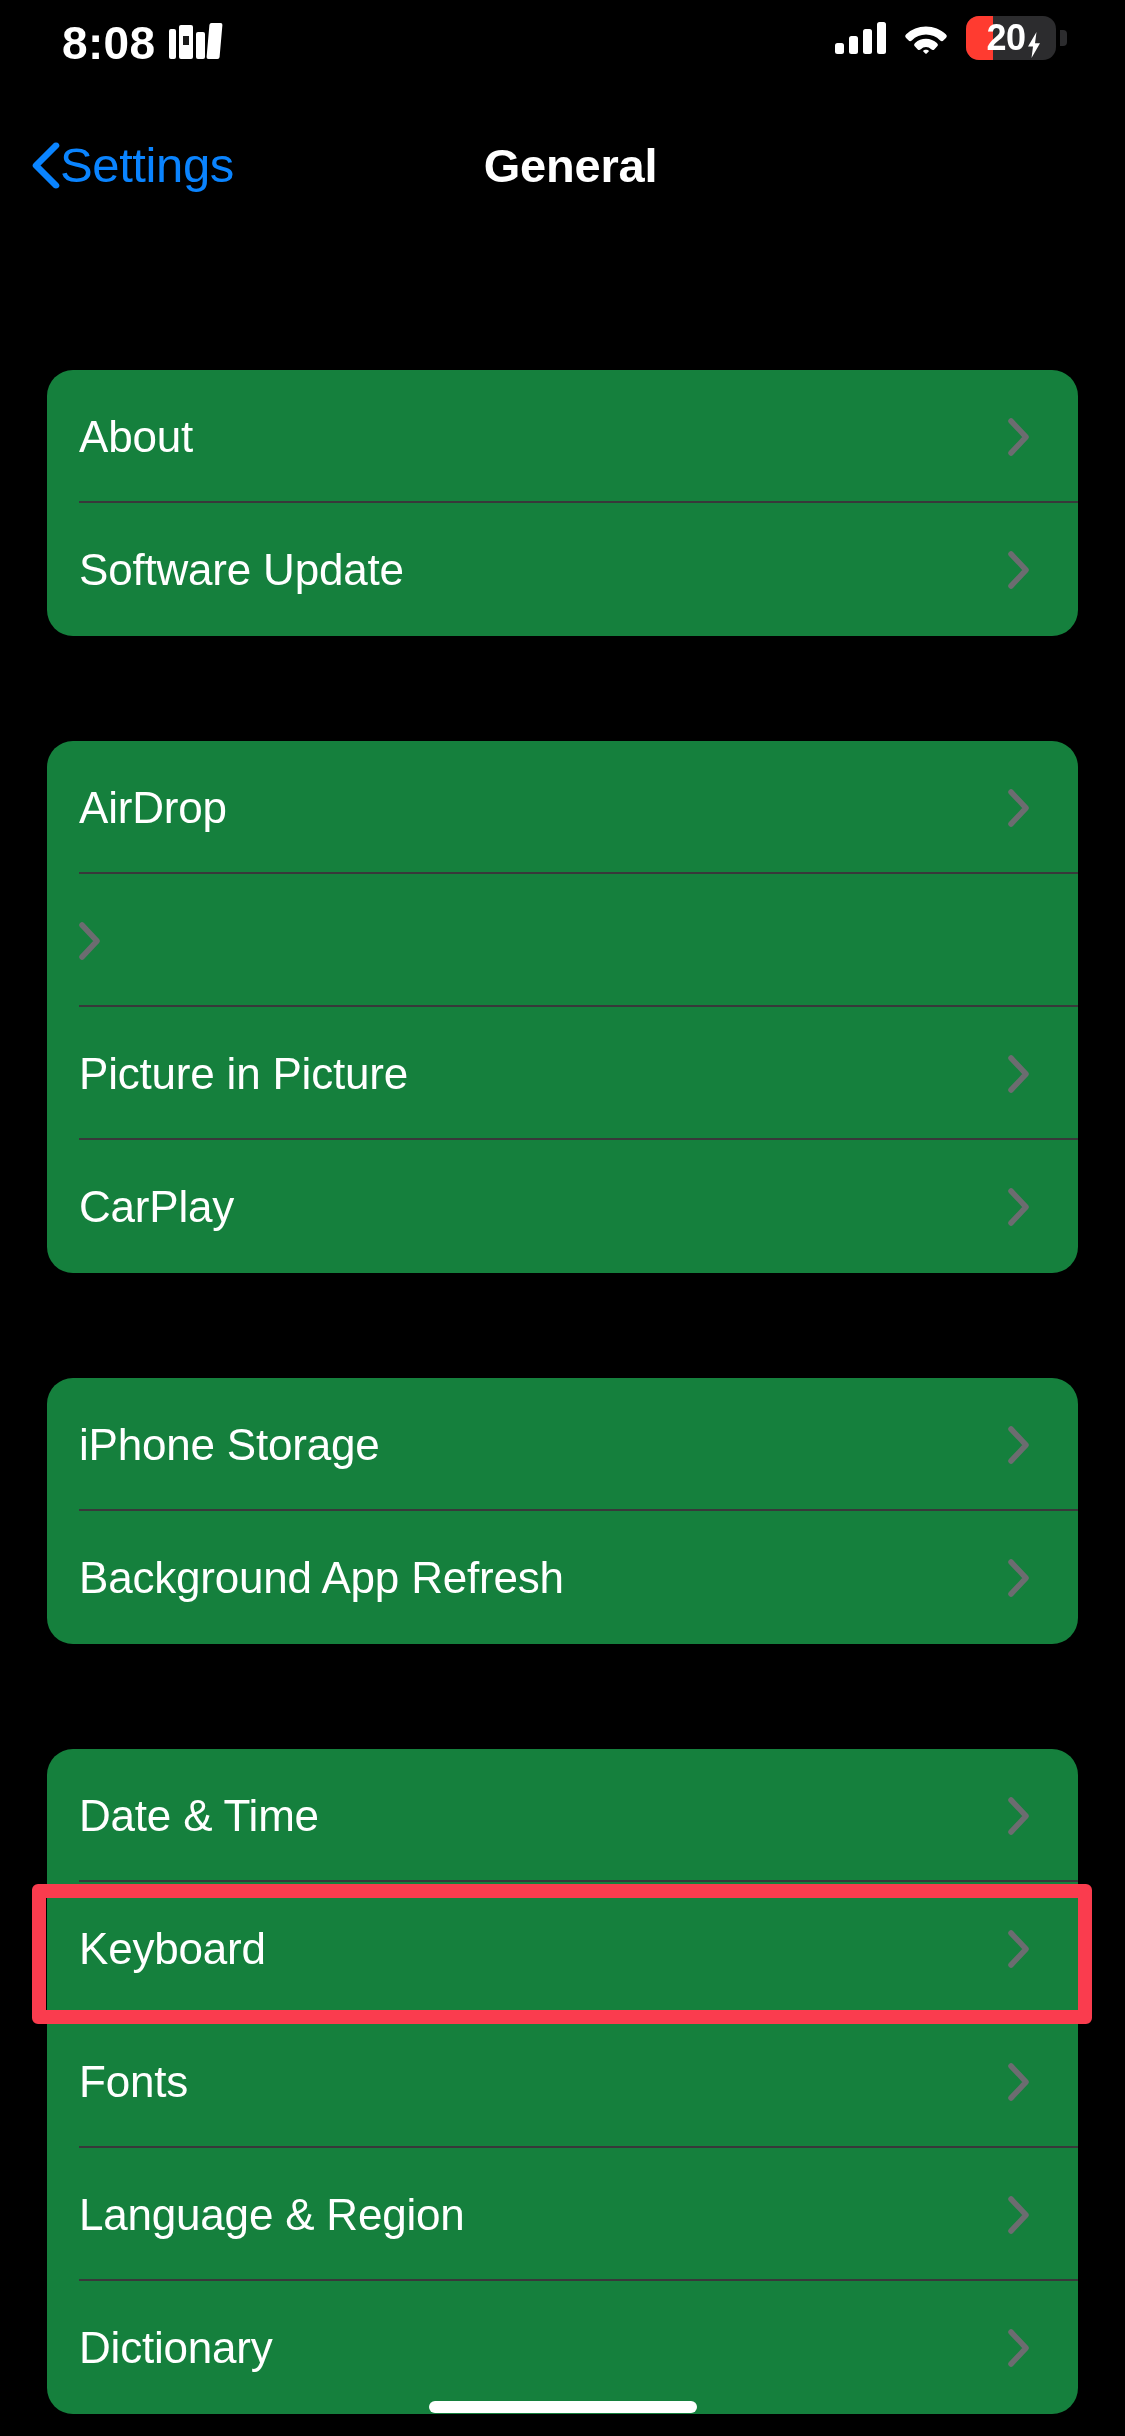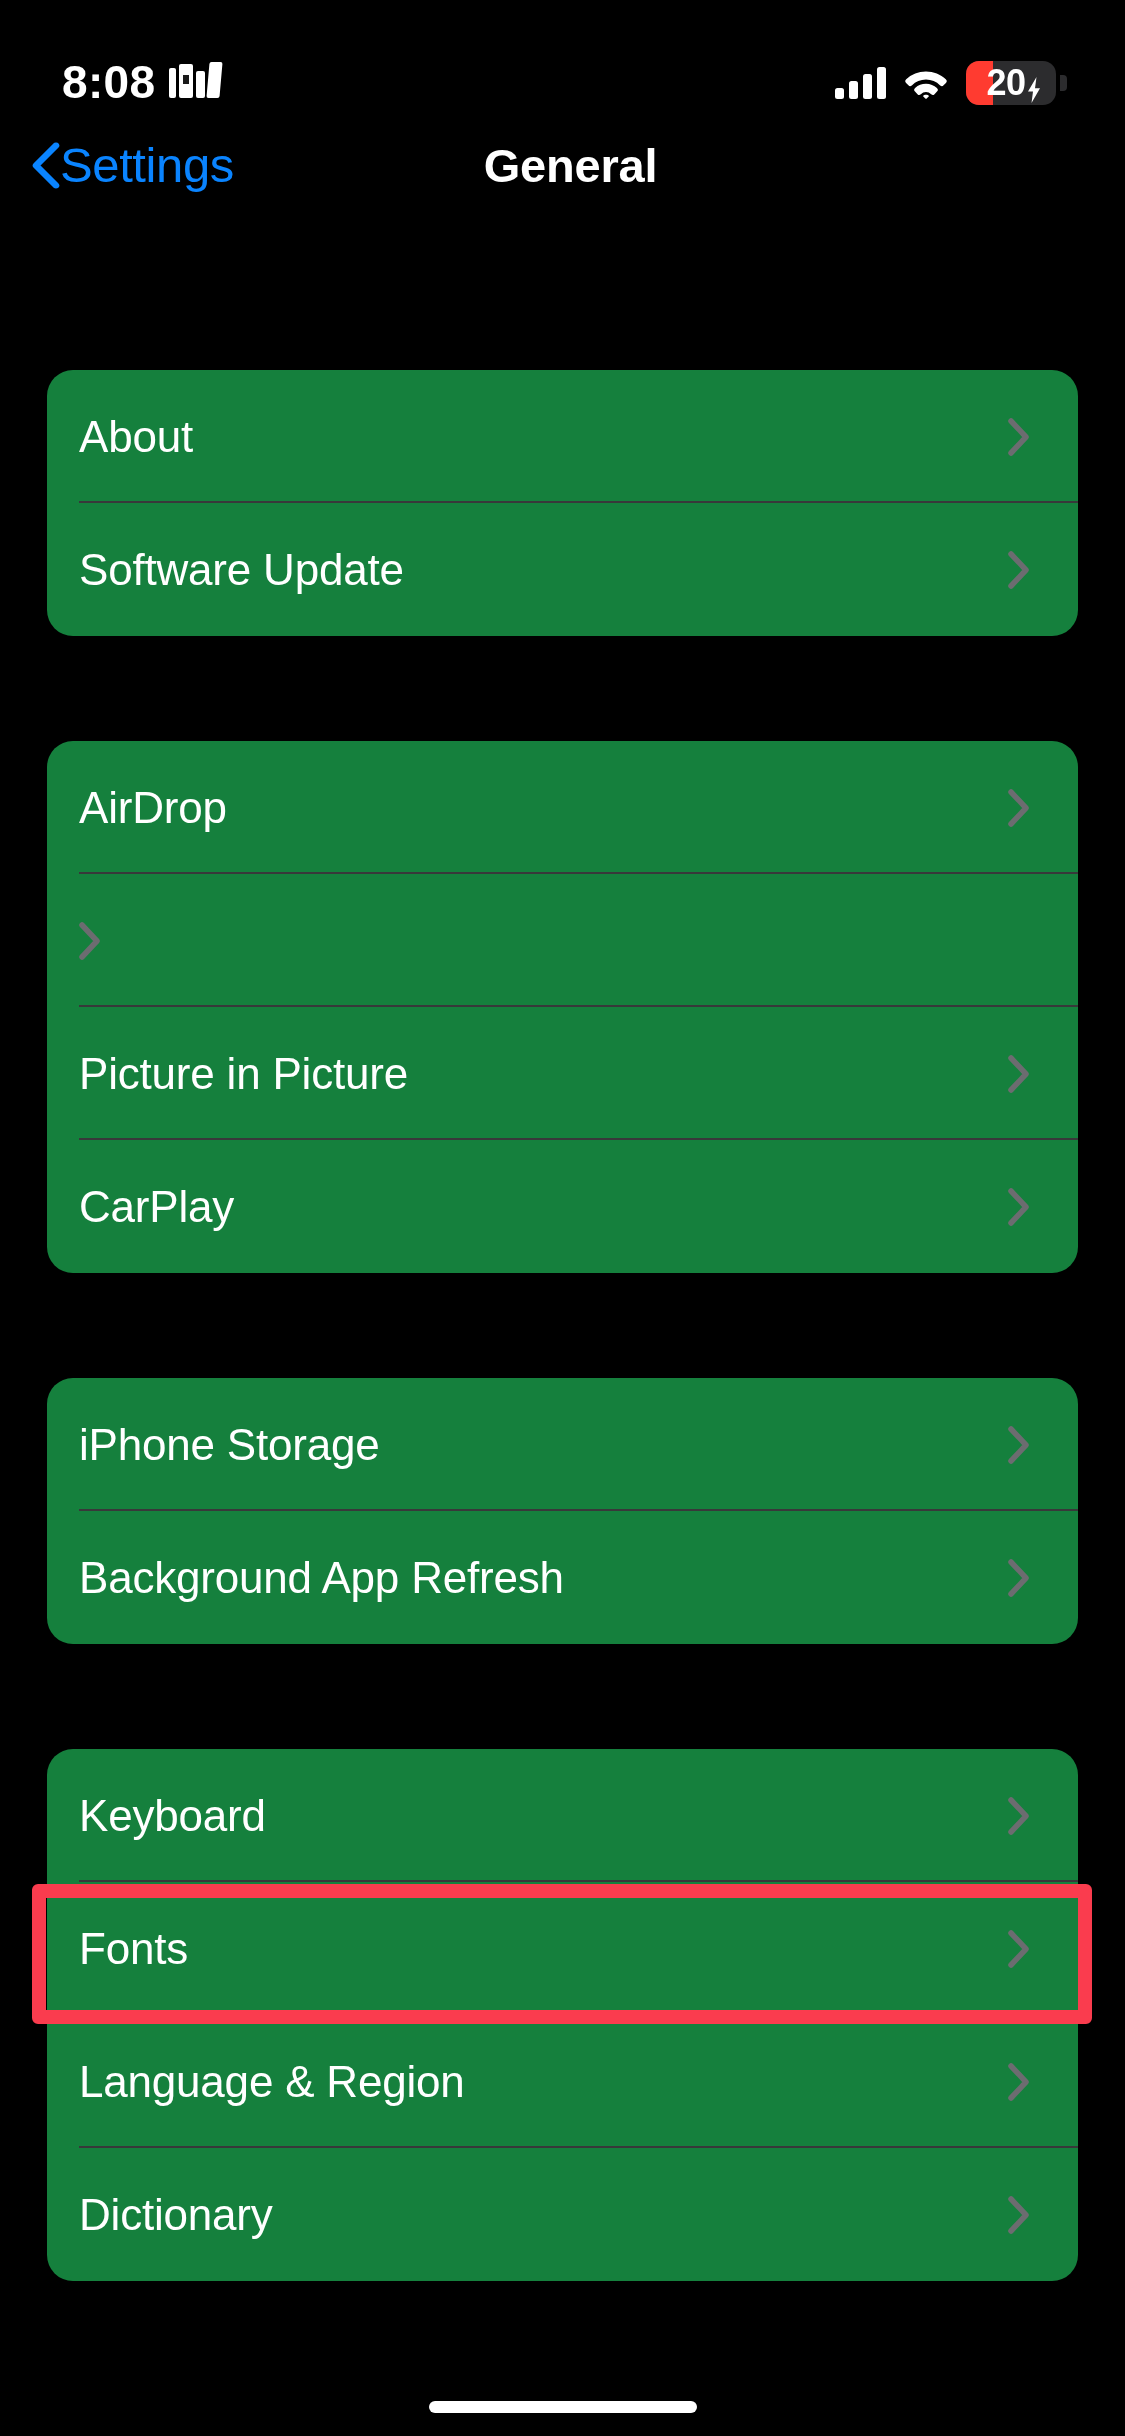--- a/index.html
+++ b/index.html
@@ -8,22 +8,22 @@
     background:#000;
     font-family:"Liberation Sans", sans-serif;
     -webkit-font-smoothing:antialiased;
     overflow:hidden;
   }
   .phone { position:relative; width:1125px; height:2436px; background:#000; }
 
   
   .statusbar {
     position:absolute; top:0; left:0; right:0; height:105px;
-    display:flex; align-items:flex-end; justify-content:space-between;
-    padding:8px 58px 0 62px;
+    display:flex; align-items:flex-start; justify-content:space-between;
+    padding:16px 58px 0 62px;
   }
   .sb-left { display:flex; align-items:center; gap:14px; }
   .sb-time {
     color:#fff; font-size:46px; font-weight:600; letter-spacing:0.3px;
     line-height:1; padding-top:4px;
   }
   .books-icon { display:flex; align-items:flex-end; gap:3px; height:36px; }
   .books-icon i { display:block; background:#fff; border-radius:2px; }
   .bk1 { width:7px; height:30px; }
   .bk2 { width:14px; height:34px; position:relative; }
@@ -258,20 +258,29 @@
               <path d="M3 3l15 16L3 35" stroke="#6C6C70" stroke-width="5.5" fill="none" stroke-linecap="round" stroke-linejoin="round"></path>
             </svg>
         </span>
       </div>
     </div>
 
     <div class="g-gap"></div>
 
     <div class="group">
       <div class="row">
+        <span class="row-label">Date &amp; Time</span>
+        <span class="row-chevron">
+          <svg viewBox="0 0 22 38" width="22" height="38">
+              <path d="M3 3l15 16L3 35" stroke="#6C6C70" stroke-width="5.5" fill="none" stroke-linecap="round" stroke-linejoin="round"></path>
+            </svg>
+        </span>
+        <span class="sep"></span>
+      </div>
+      <div class="row">
         <span class="row-label">Keyboard</span>
         <span class="row-chevron">
           <svg viewBox="0 0 22 38" width="22" height="38">
               <path d="M3 3l15 16L3 35" stroke="#6C6C70" stroke-width="5.5" fill="none" stroke-linecap="round" stroke-linejoin="round"></path>
             </svg>
         </span>
         <span class="sep"></span>
       </div>
       <div class="row">
         <span class="row-label">Fonts</span>

